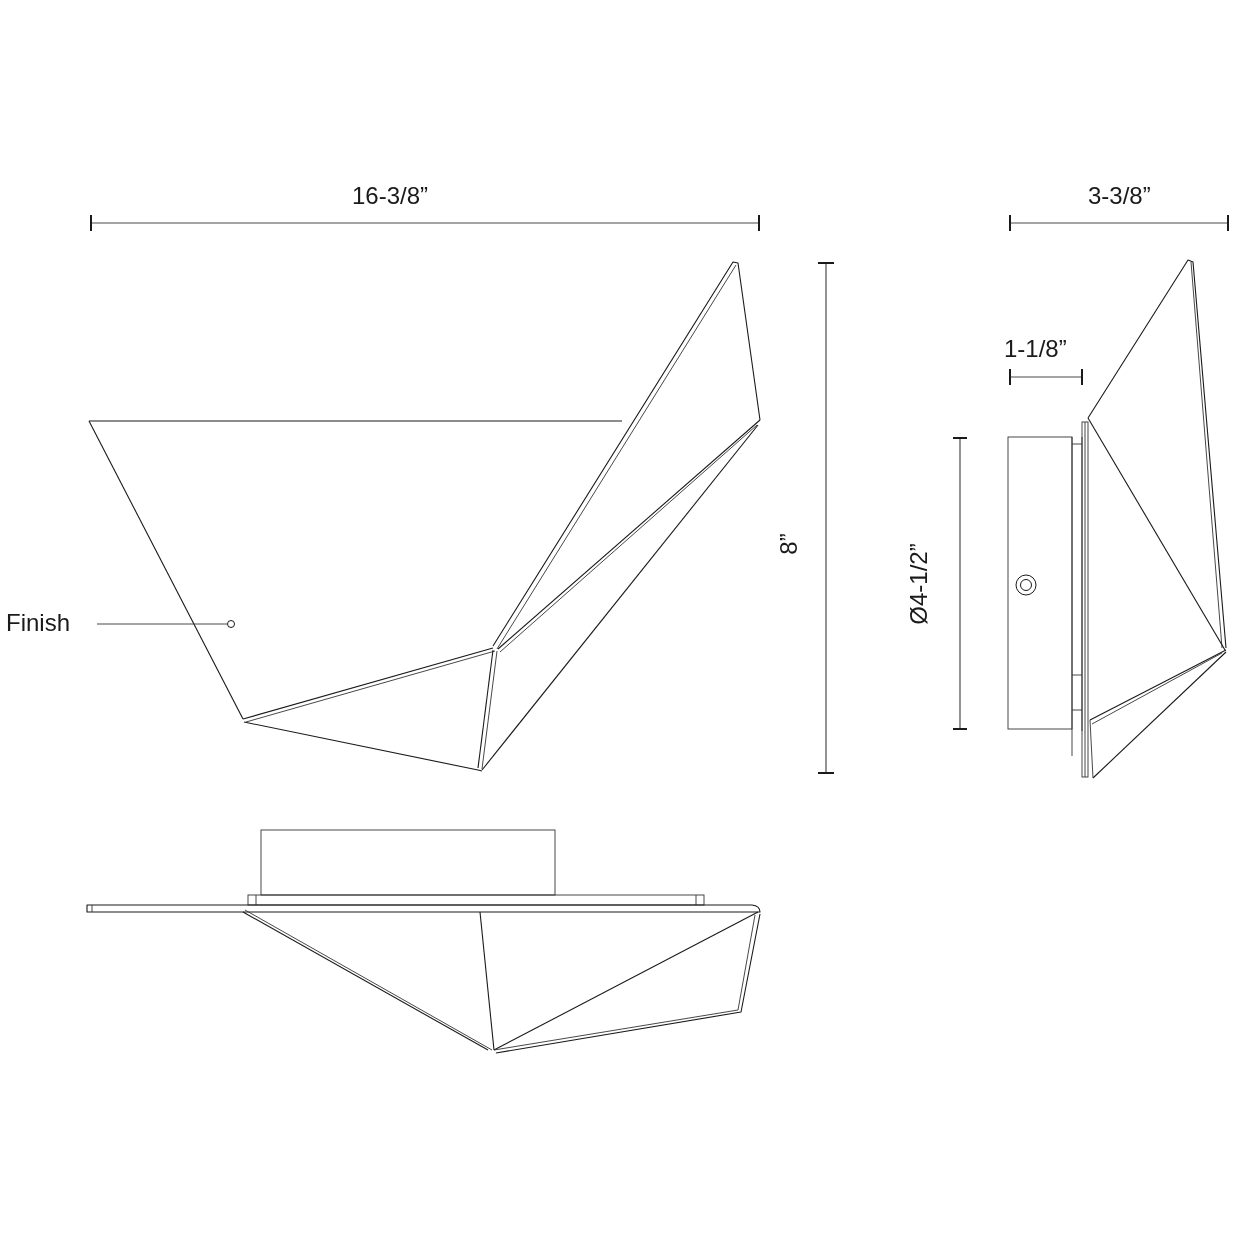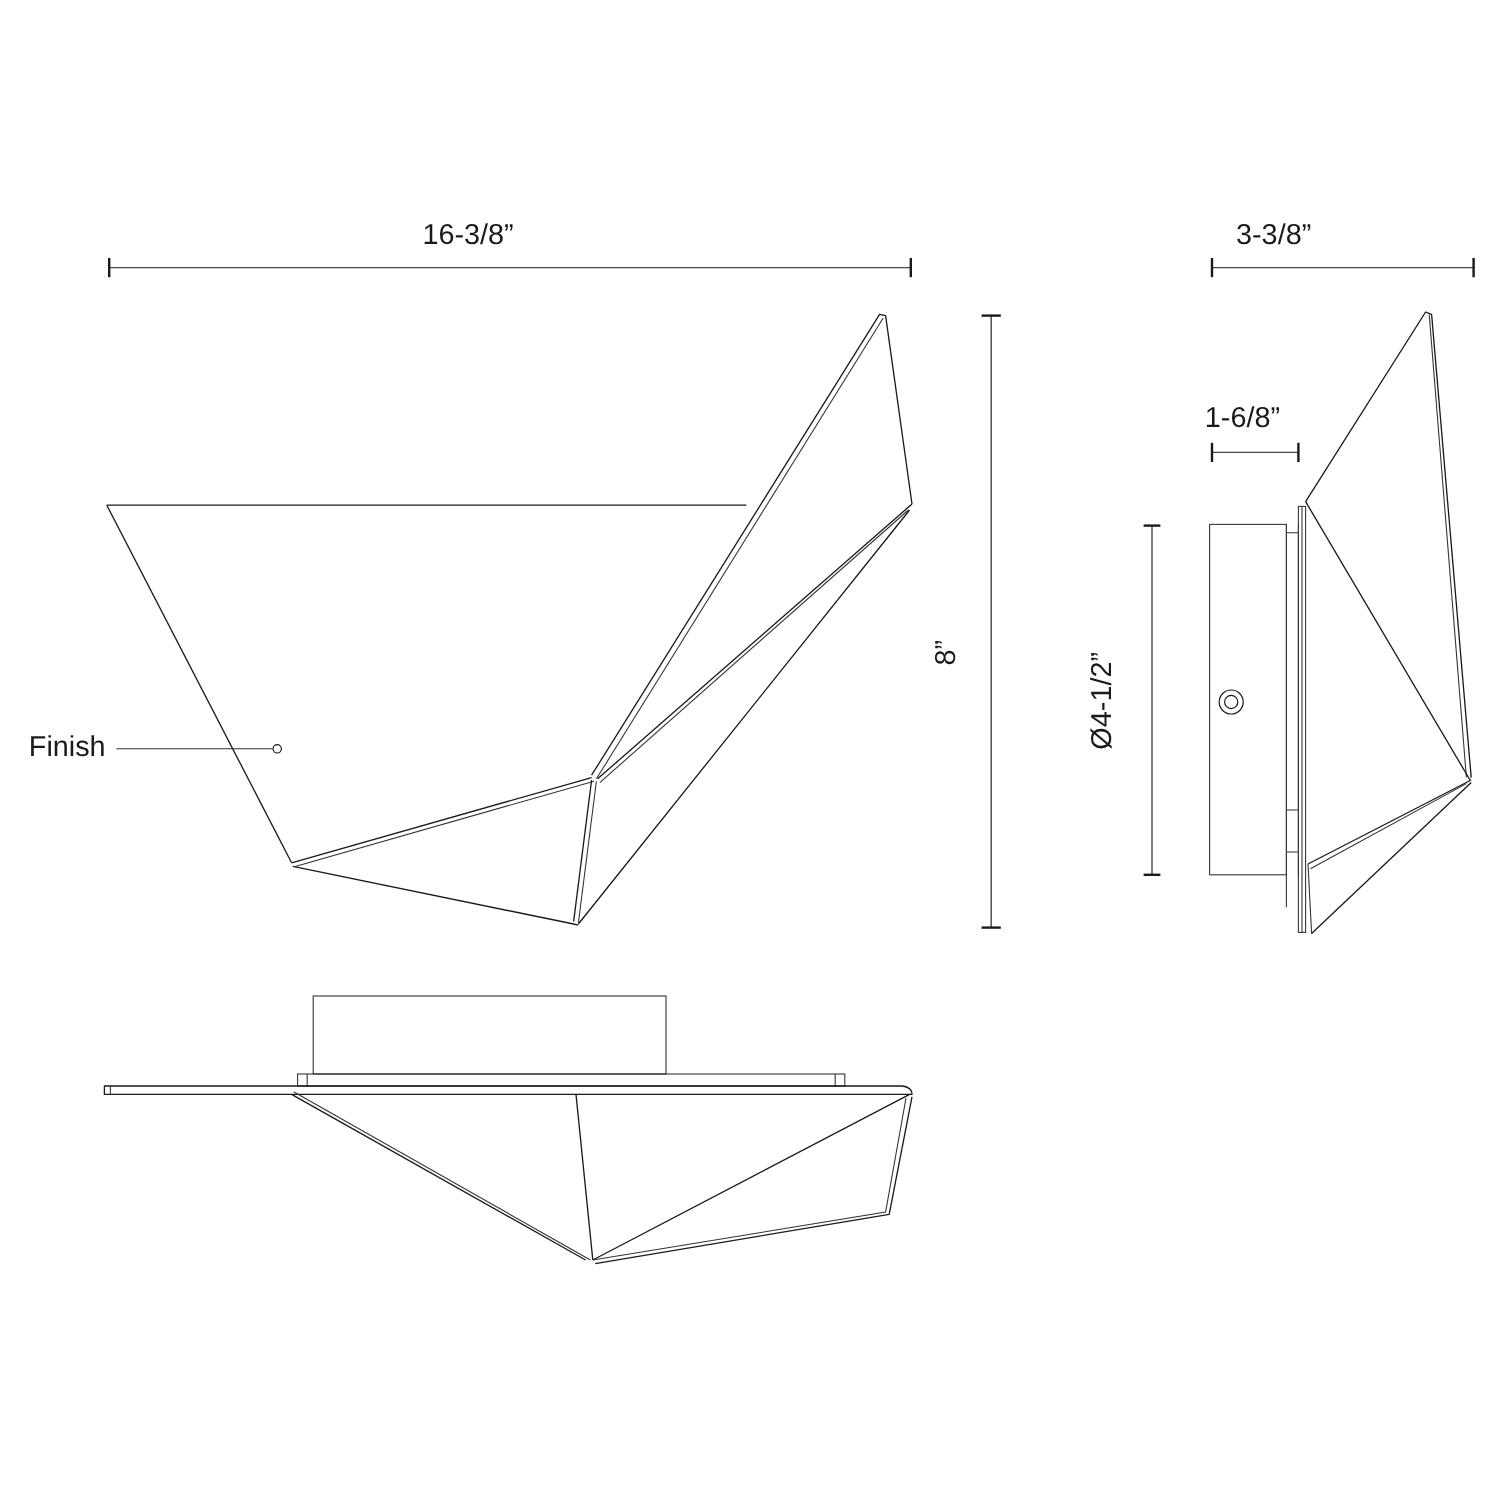--- a/index.html
+++ b/index.html
@@ -112,16 +112,16 @@
     <polyline class="ln-thin" points="245,910 492,1050"></polyline>
     <polyline class="ln" points="480,912 494,1050"></polyline>
     <polyline class="ln" points="758,912 494,1050"></polyline>
     <polyline class="ln" points="760,914 741,1012 496,1053"></polyline>
     <polyline class="ln-thin" points="755,915 738,1010 494,1050"></polyline>
   </g>
 </svg>
 
 <div class="label" style="left:352px; top:184px;">16-3/8”</div>
 <div class="label rot" style="left:778px; top:532px;">8”</div>
-<div class="label" style="left:1030px; top:184px;">3-3/8”</div>
-<div class="label" style="left:1004px; top:337px;">1-6/8”</div>
+<div class="label" style="left:1088px; top:184px;">3-3/8”</div>
+<div class="label" style="left:1004px; top:337px;">1-1/8”</div>
 <div class="label rot" style="left:878px; top:572px;">Ø4-1/2”</div>
-<div class="label" style="left:24px; top:611px;">Finish</div>
+<div class="label" style="left:6px; top:611px;">Finish</div>
 
 </body></html>

